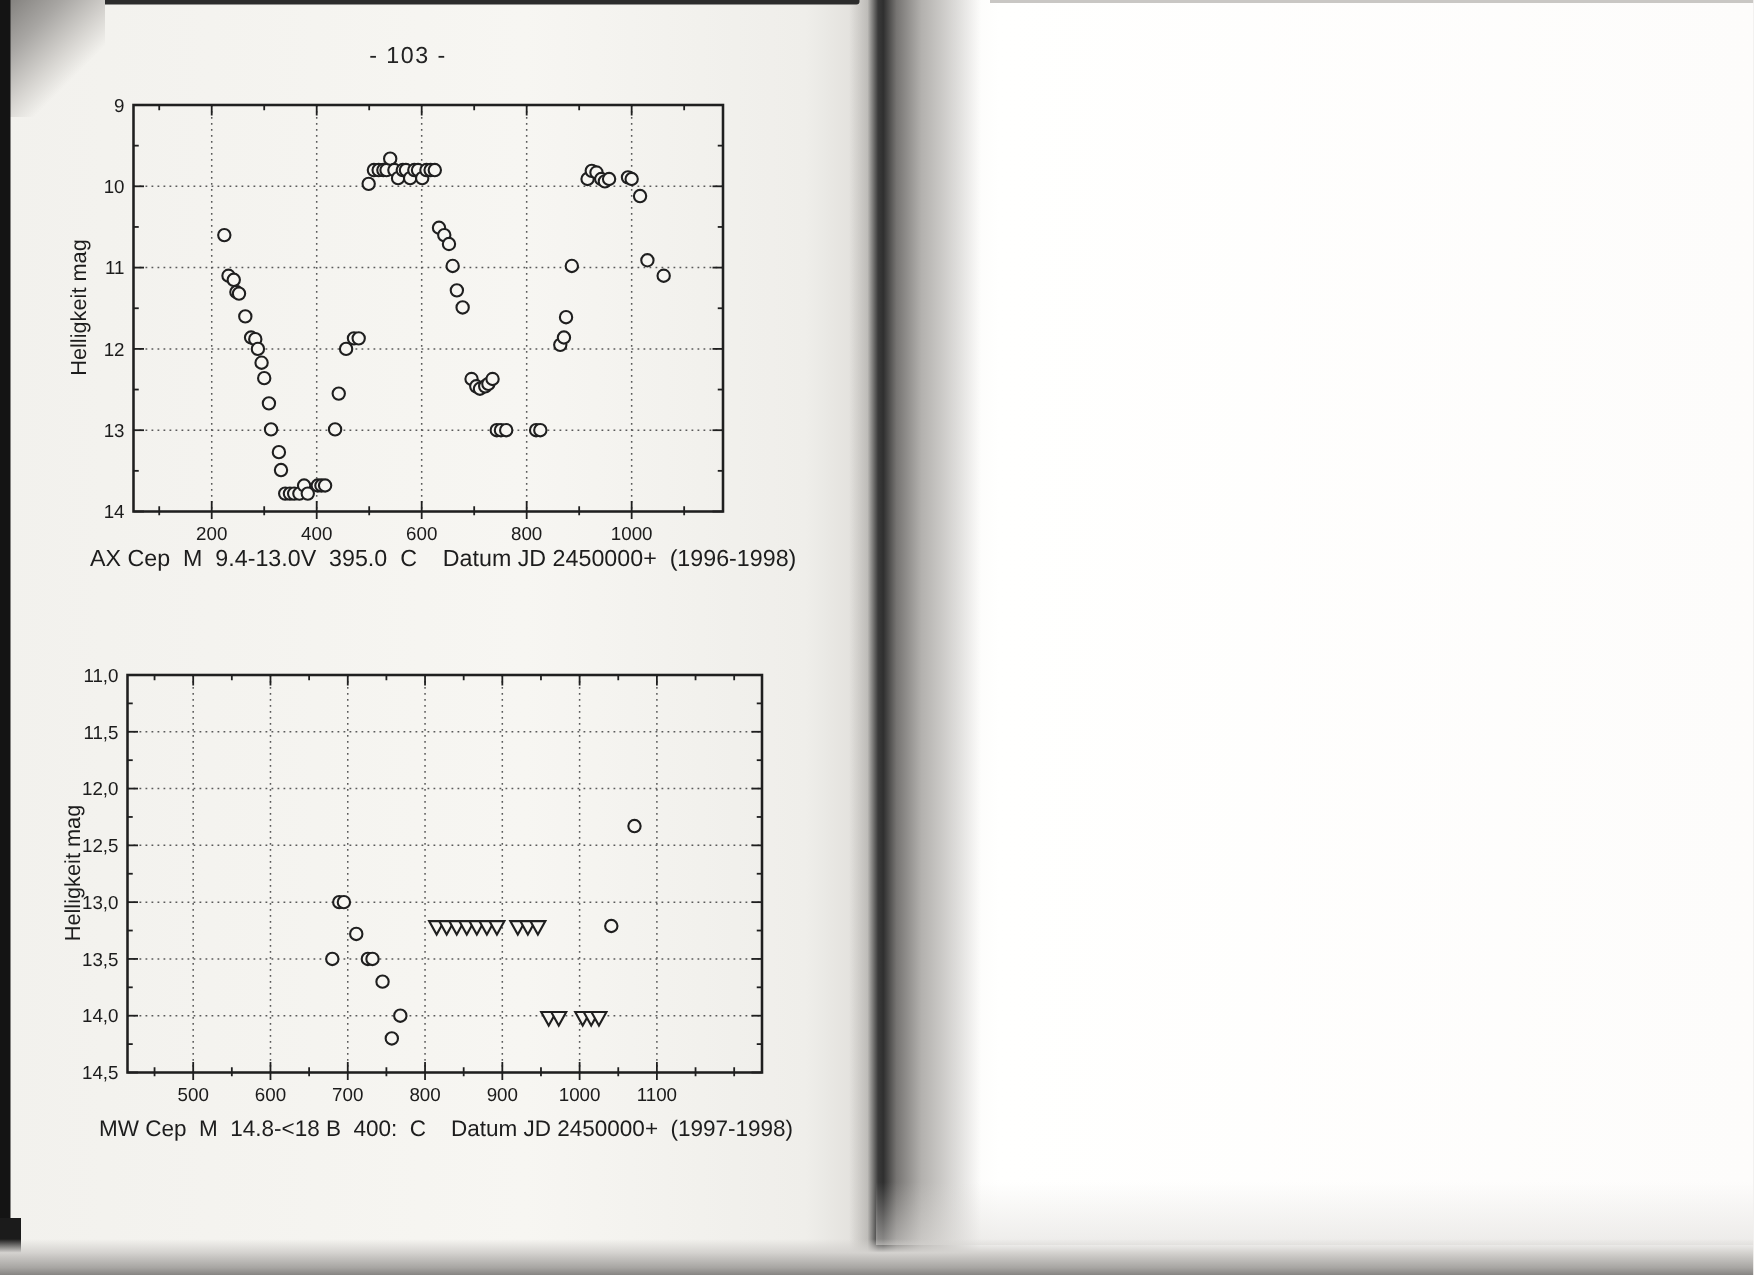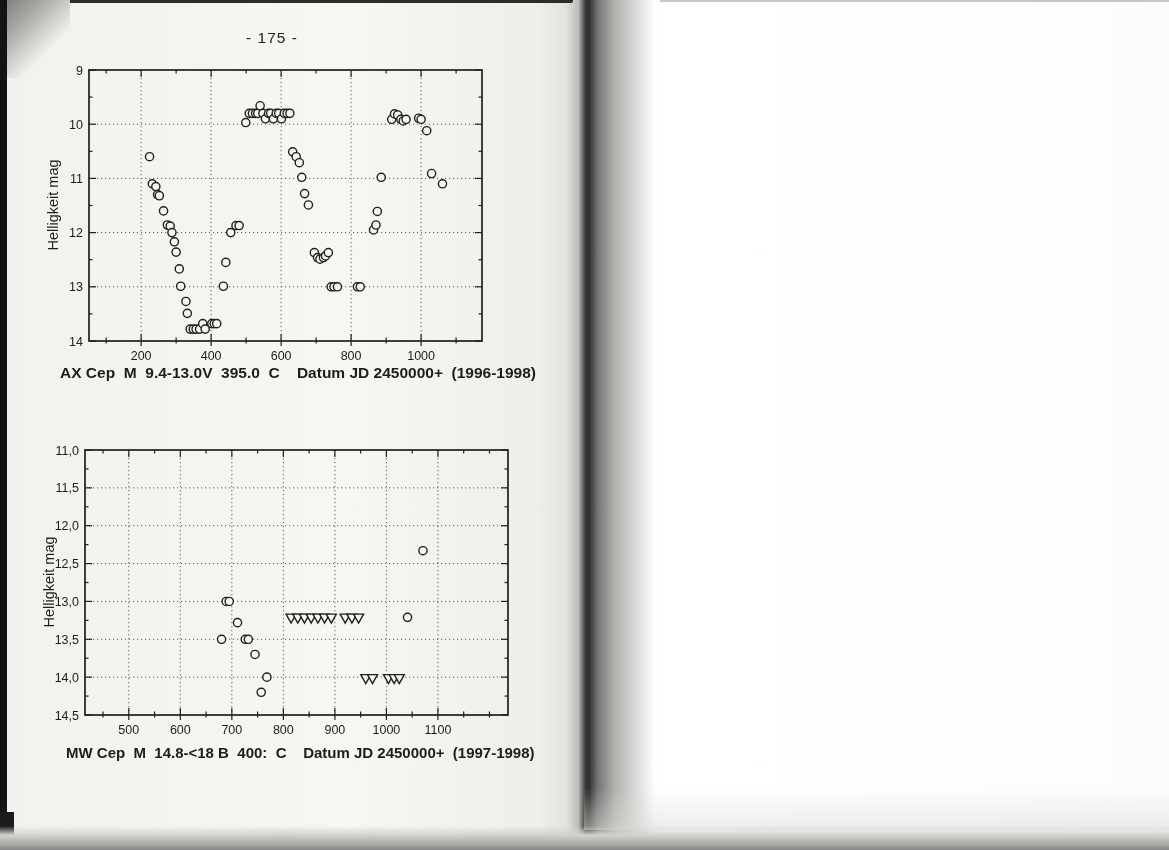--- a/index.html
+++ b/index.html
@@ -26,39 +26,39 @@
   .corner-bl{position:absolute;left:0;top:812px;width:14px;height:38px;background:#1b1b1b;}
   .bottom-band{position:absolute;left:0;top:826px;width:1169px;height:24px;
                background:linear-gradient(180deg,rgba(205,203,200,0) 0%,#d4d2cf 38%,#a7a5a2 80%,#868482 100%);}
   .bottom-wash{position:absolute;left:584px;top:788px;width:585px;height:42px;
                background:linear-gradient(180deg,rgba(230,228,225,0) 0%,rgba(222,220,217,.55) 100%);}
   
   .pgnum-left{position:absolute;left:172px;top:29px;width:200px;text-align:center;
               font-family:"Liberation Sans",sans-serif;font-size:15.5px;letter-spacing:1px;color:#232323;}
   
   .caption{position:absolute;font-family:"Liberation Sans",sans-serif;color:#1d1d1d;
-           white-space:pre;text-align:left;font-weight:bold;}
+           white-space:pre;text-align:left;}
   .cap1{left:60px;top:364px;width:450px;font-size:15.5px;}
   .cap2{left:66px;top:744px;width:460px;font-size:15px;}
   .ylab{position:absolute;width:140px;height:18px;text-align:center;
         font-family:"Liberation Sans",sans-serif;font-size:14.5px;color:#1d1d1d;
         transform:rotate(-90deg);}
   .yl1{left:-16px;top:196px;}
   .yl2{left:-20px;top:573px;}
   svg.chart{position:absolute;overflow:visible;}
   #chart1{left:40px;top:55px;}
   #chart2{left:40px;top:440px;}
 </style>
 </head>
 <body>
 
 <div class="page">
 
   <div class="left-page">
-    <div class="pgnum-left">- 175 -</div>
+    <div class="pgnum-left">- 103 -</div>
 
     <div class="ylab yl1">Helligkeit mag</div>
     <svg id="chart1" class="chart" width="470" height="320">
         <line x1="101.1433659839715" y1="15" x2="101.1433659839715" y2="286" stroke="#5a5a5a" stroke-width="1" stroke-dasharray="1.2 2.8"></line>
         <line x1="171.1344612644702" y1="15" x2="171.1344612644702" y2="286" stroke="#5a5a5a" stroke-width="1" stroke-dasharray="1.2 2.8"></line>
         <line x1="241.12555654496884" y1="15" x2="241.12555654496884" y2="286" stroke="#5a5a5a" stroke-width="1" stroke-dasharray="1.2 2.8"></line>
         <line x1="311.1166518254675" y1="15" x2="311.1166518254675" y2="286" stroke="#5a5a5a" stroke-width="1" stroke-dasharray="1.2 2.8"></line>
         <line x1="381.10774710596615" y1="15" x2="381.10774710596615" y2="286" stroke="#5a5a5a" stroke-width="1" stroke-dasharray="1.2 2.8"></line>
         <line x1="49" y1="69.2" x2="442" y2="69.2" stroke="#5a5a5a" stroke-width="1" stroke-dasharray="1.2 2.8"></line>
         <line x1="49" y1="123.4" x2="442" y2="123.4" stroke="#5a5a5a" stroke-width="1" stroke-dasharray="1.2 2.8"></line>

